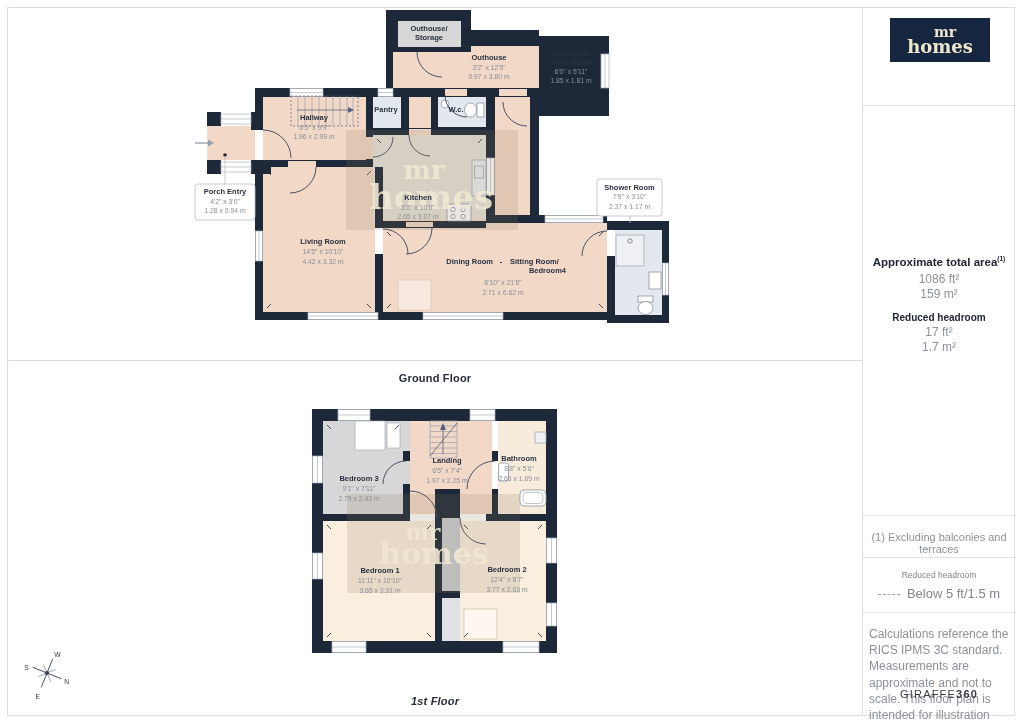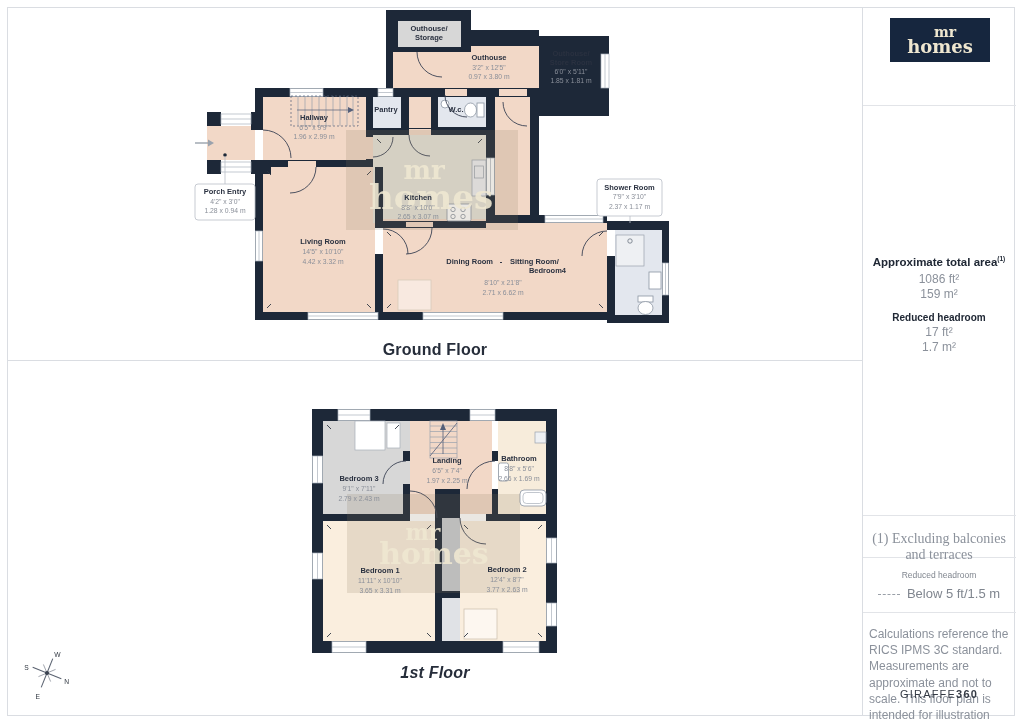--- a/index.html
+++ b/index.html
@@ -2,30 +2,30 @@
 <html><head>
 <meta charset="utf-8">
 <style>
   html,body{margin:0;padding:0;background:#fff;}
   body{width:1024px;height:724px;position:relative;font-family:"Liberation Sans",sans-serif;overflow:hidden;}
   .abs{position:absolute;}
   .frame{left:7px;top:7px;width:1008px;height:709px;border:1px solid #dadde2;box-sizing:border-box;}
   .vdiv{left:862px;top:7px;width:1px;height:709px;background:#dadde2;}
   .hdiv{left:7px;top:360px;width:855px;height:1px;background:#dadde2;}
   .sb-div{left:863px;width:153px;height:1px;background:#e2e4e8;}
-  .floor-label{left:8px;width:854px;text-align:center;font-size:16px;font-weight:bold;color:#262d3a;letter-spacing:.2px;}
+  .floor-label{left:8px;width:854px;text-align:center;font-size:11px;font-weight:bold;color:#262d3a;letter-spacing:.2px;margin-top:31px;}
   .logo-box{left:890px;top:18px;width:100px;height:44px;background:#16263e;color:#efe7d0;display:flex;flex-direction:column;align-items:center;justify-content:center;font-family:"DejaVu Serif",serif;font-weight:bold;}
   .logo-l1{font-size:14px;line-height:12px;padding-left:10px;}
   .logo-l2{font-size:18px;line-height:17px;}
   .sb-area{left:862px;top:255px;width:154px;text-align:center;}
   .sb-title{font-size:11.5px;font-weight:bold;color:#202835;margin-bottom:4px;}
   .sb-title sup{font-size:6.5px;}
   .sb-val{font-size:12px;color:#8b919b;line-height:15px;}
   .sb-sub{font-size:10px;font-weight:bold;color:#202835;margin-top:10px;margin-bottom:2px;}
-  .sb-note{left:862px;top:531px;width:154px;text-align:center;font-size:14px;color:#8b919b;font-family:Liberation Serif, serif;}
+  .sb-note{left:862px;top:531px;width:154px;text-align:center;font-size:11px;color:#8b919b;}
   .sb-leg1{left:862px;top:570px;width:154px;text-align:center;font-size:8.5px;color:#80868f;}
   .sb-leg2{left:862px;top:586px;width:154px;text-align:center;font-size:13px;color:#80868f;}
   .dash-sample{display:inline-block;width:22px;border-top:1px dashed #9aa0a8;vertical-align:middle;margin-right:7px;}
   .sb-disc{left:869px;top:626px;width:140px;text-align:left;font-size:12px;line-height:1.35;color:#8b919b;}
   .sb-giraffe{left:862px;top:688px;width:154px;text-align:center;font-size:11px;letter-spacing:1.2px;color:#343a44;}
   .sb-giraffe b{font-weight:bold;}
   svg text{font-family:"Liberation Sans",sans-serif;}
   .rname{font-size:7.5px;font-weight:bold;fill:#2a3140;text-anchor:middle;}
   .rdim{font-size:6.8px;fill:#8a8f99;text-anchor:middle;}
   .wm{font-family:"DejaVu Serif",serif;font-weight:bold;fill:#efe8d2;opacity:.9;text-anchor:middle;}

